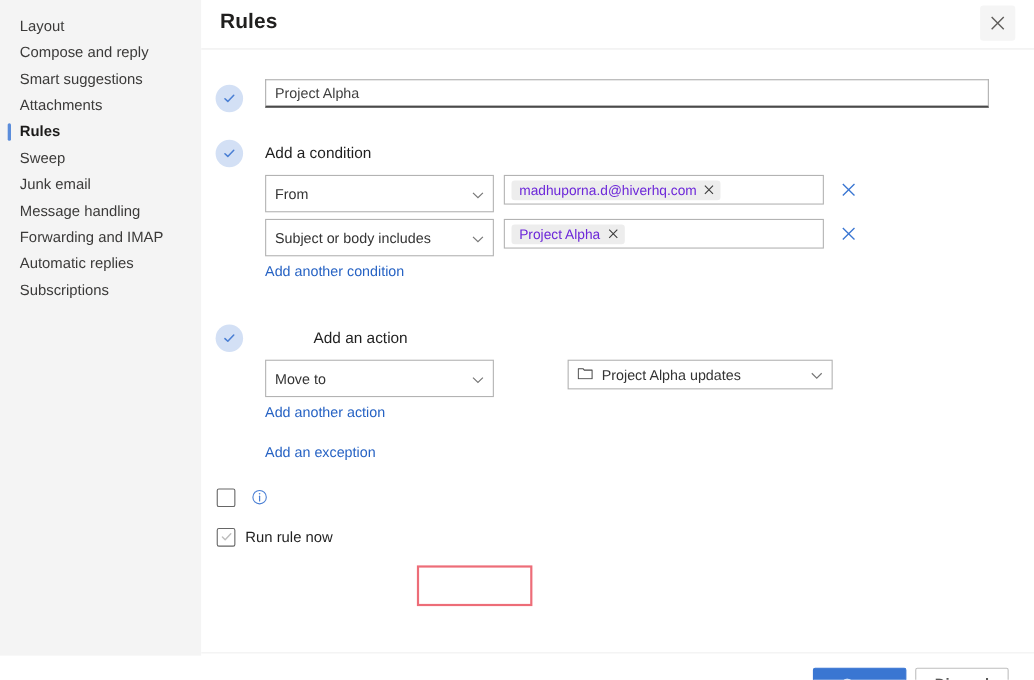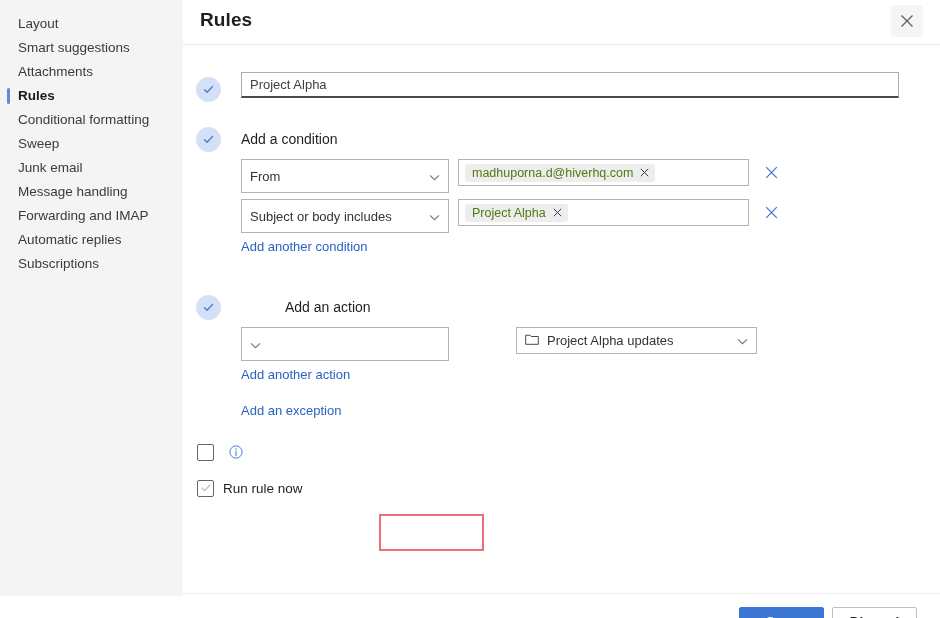--- a/index.html
+++ b/index.html
@@ -158,21 +158,21 @@
     cursor: text;
   }
   .chip {
     display: inline-flex;
     align-items: center;
     gap: 7px;
     background: #ededed;
     border-radius: 3px;
     padding: 2px 6px 2px 7px;
     font-size: 12.5px;
-    color: #4d7c0f;
+    color: #6d28d9;
     white-space: nowrap;
   }
   .chip-x { cursor: pointer; display: inline-flex; }
   .row-remove {
     position: absolute;
     left: 520px; top: 3px;
     width: 20px; height: 20px;
     display: flex; align-items: center; justify-content: center;
     cursor: pointer;
   }
@@ -280,30 +280,30 @@
 </head>
 <body>
 
 <div class="screen">
 
   <div class="sidebar">
     <div class="nav-item">
       <span class="indicator"></span><span>Layout</span>
     </div>
     <div class="nav-item">
+      <span class="indicator"></span><span>Compose and reply</span>
+    </div>
+    <div class="nav-item">
       <span class="indicator"></span><span>Smart suggestions</span>
     </div>
     <div class="nav-item">
       <span class="indicator"></span><span>Attachments</span>
     </div>
     <div class="nav-item selected">
       <span class="indicator"></span><span>Rules</span>
-    </div>
-    <div class="nav-item">
-      <span class="indicator"></span><span>Conditional formatting</span>
     </div>
     <div class="nav-item">
       <span class="indicator"></span><span>Sweep</span>
     </div>
     <div class="nav-item">
       <span class="indicator"></span><span>Junk email</span>
     </div>
     <div class="nav-item">
       <span class="indicator"></span><span>Message handling</span>
     </div>
@@ -407,20 +407,21 @@
       <div class="step act-block">
         <div class="check-circle">
           <svg width="13" height="13" viewBox="0 0 13 13">
             <path d="M2.5 6.8 L5.1 9.2 L10.5 3.6" stroke="#4a7fd4" stroke-width="1.4" fill="none" stroke-linecap="round" stroke-linejoin="round"></path>
           </svg>
         </div>
         <div class="step-label">Add an action</div>
 
         <div class="row" style="top:32px;">
           <div class="sel">
+            <span class="sel-text">Move to</span>
             <span class="chev">
               <svg width="11" height="7" viewBox="0 0 11 7">
                   <path d="M1 1.3 L5.5 5.7 L10 1.3" stroke="#777777" stroke-width="1.1" fill="none"></path>
                 </svg>
             </span>
           </div>
           <div class="folder-sel">
             <span>
               <svg width="14" height="12" viewBox="0 0 14 12">
                 <path d="M.7 2.2 h4.3 l1.2 1.3 h7.1 v7.8 h-12.6 z" stroke="#4a4a4a" stroke-width="1" fill="none" stroke-linejoin="round"></path>

